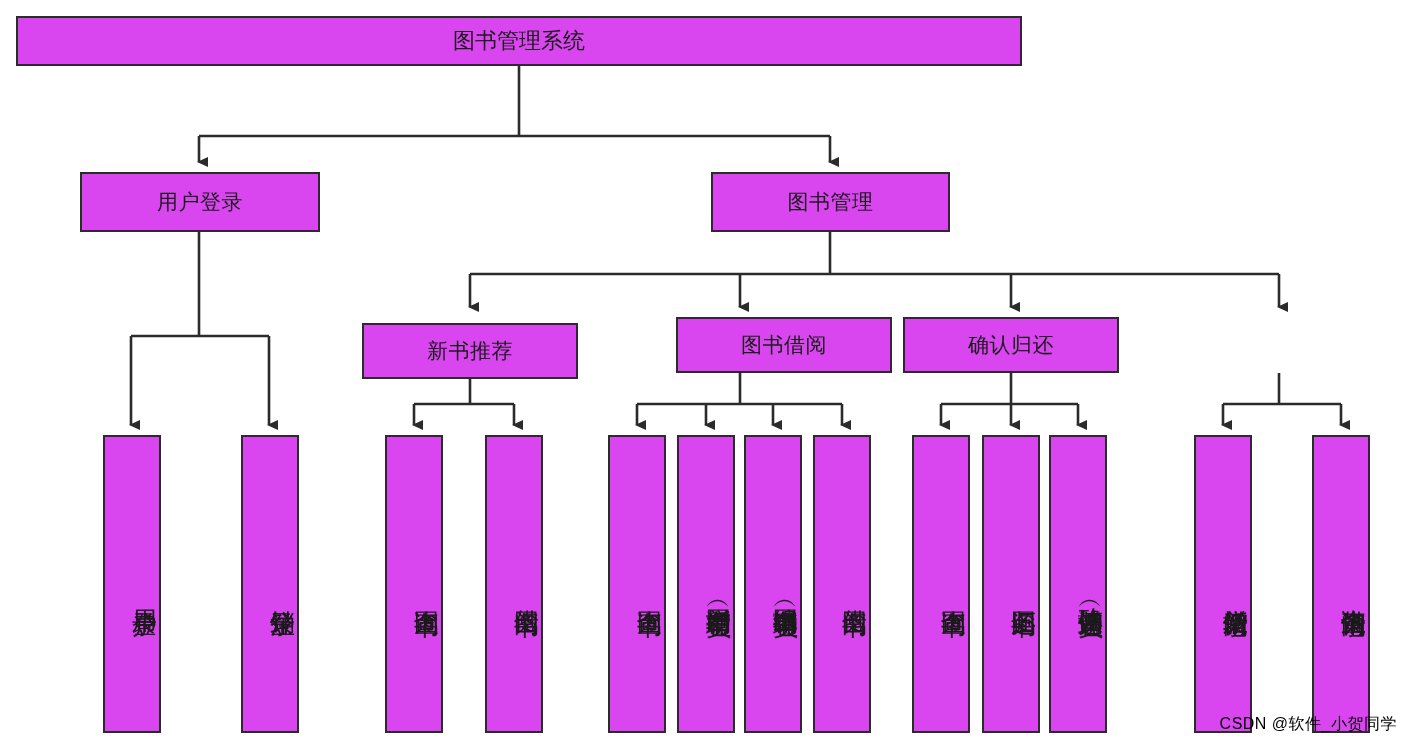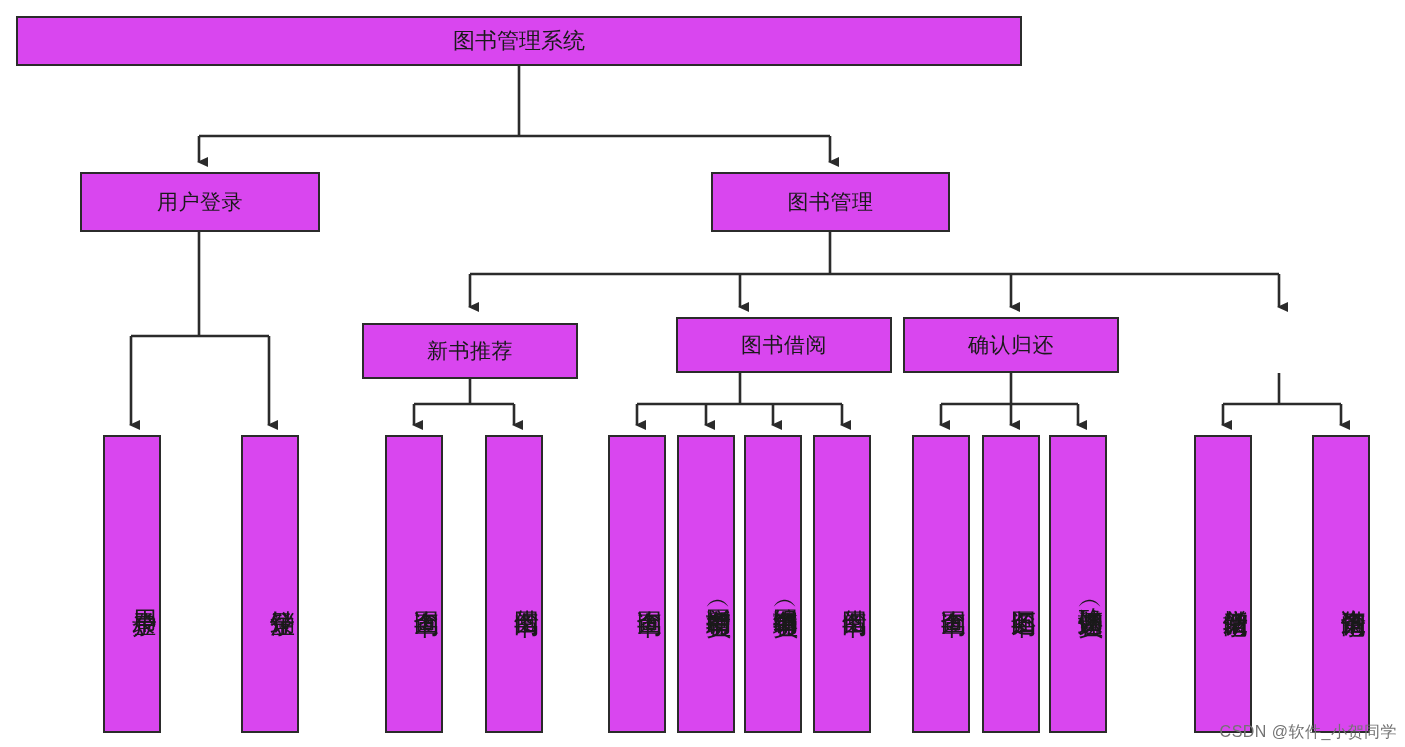--- a/index.html
+++ b/index.html
@@ -49,23 +49,23 @@
     line-height: 1.12;
     letter-spacing: 1px;
     align-items: flex-start;
     justify-content: center;
     padding-top: 16px;
     white-space: nowrap;
   }
   .watermark {
     position: absolute;
     right: 8px;
-    bottom: 4px;
+    bottom: 12px;
     font-size: 16px;
-    color: #737373;
+    color: #000000;
     letter-spacing: 0.5px;
     white-space: nowrap;
   }
 </style>
 </head>
 <body>
 
 <div id="canvas">
 
   <svg class="edges" viewBox="0 0 1405 747">

